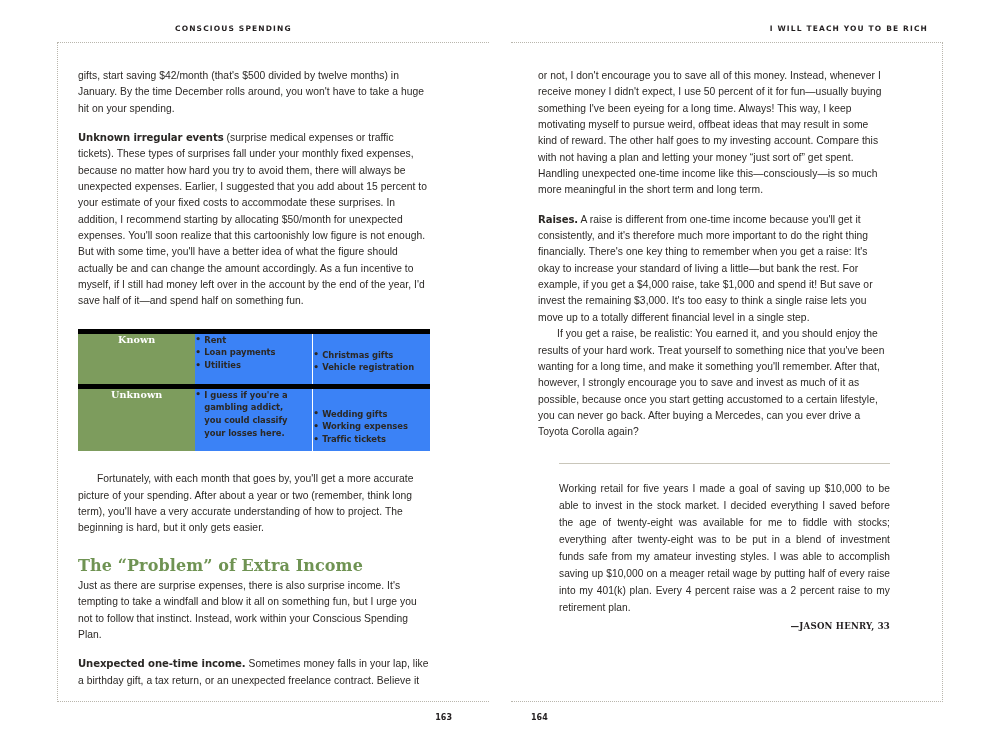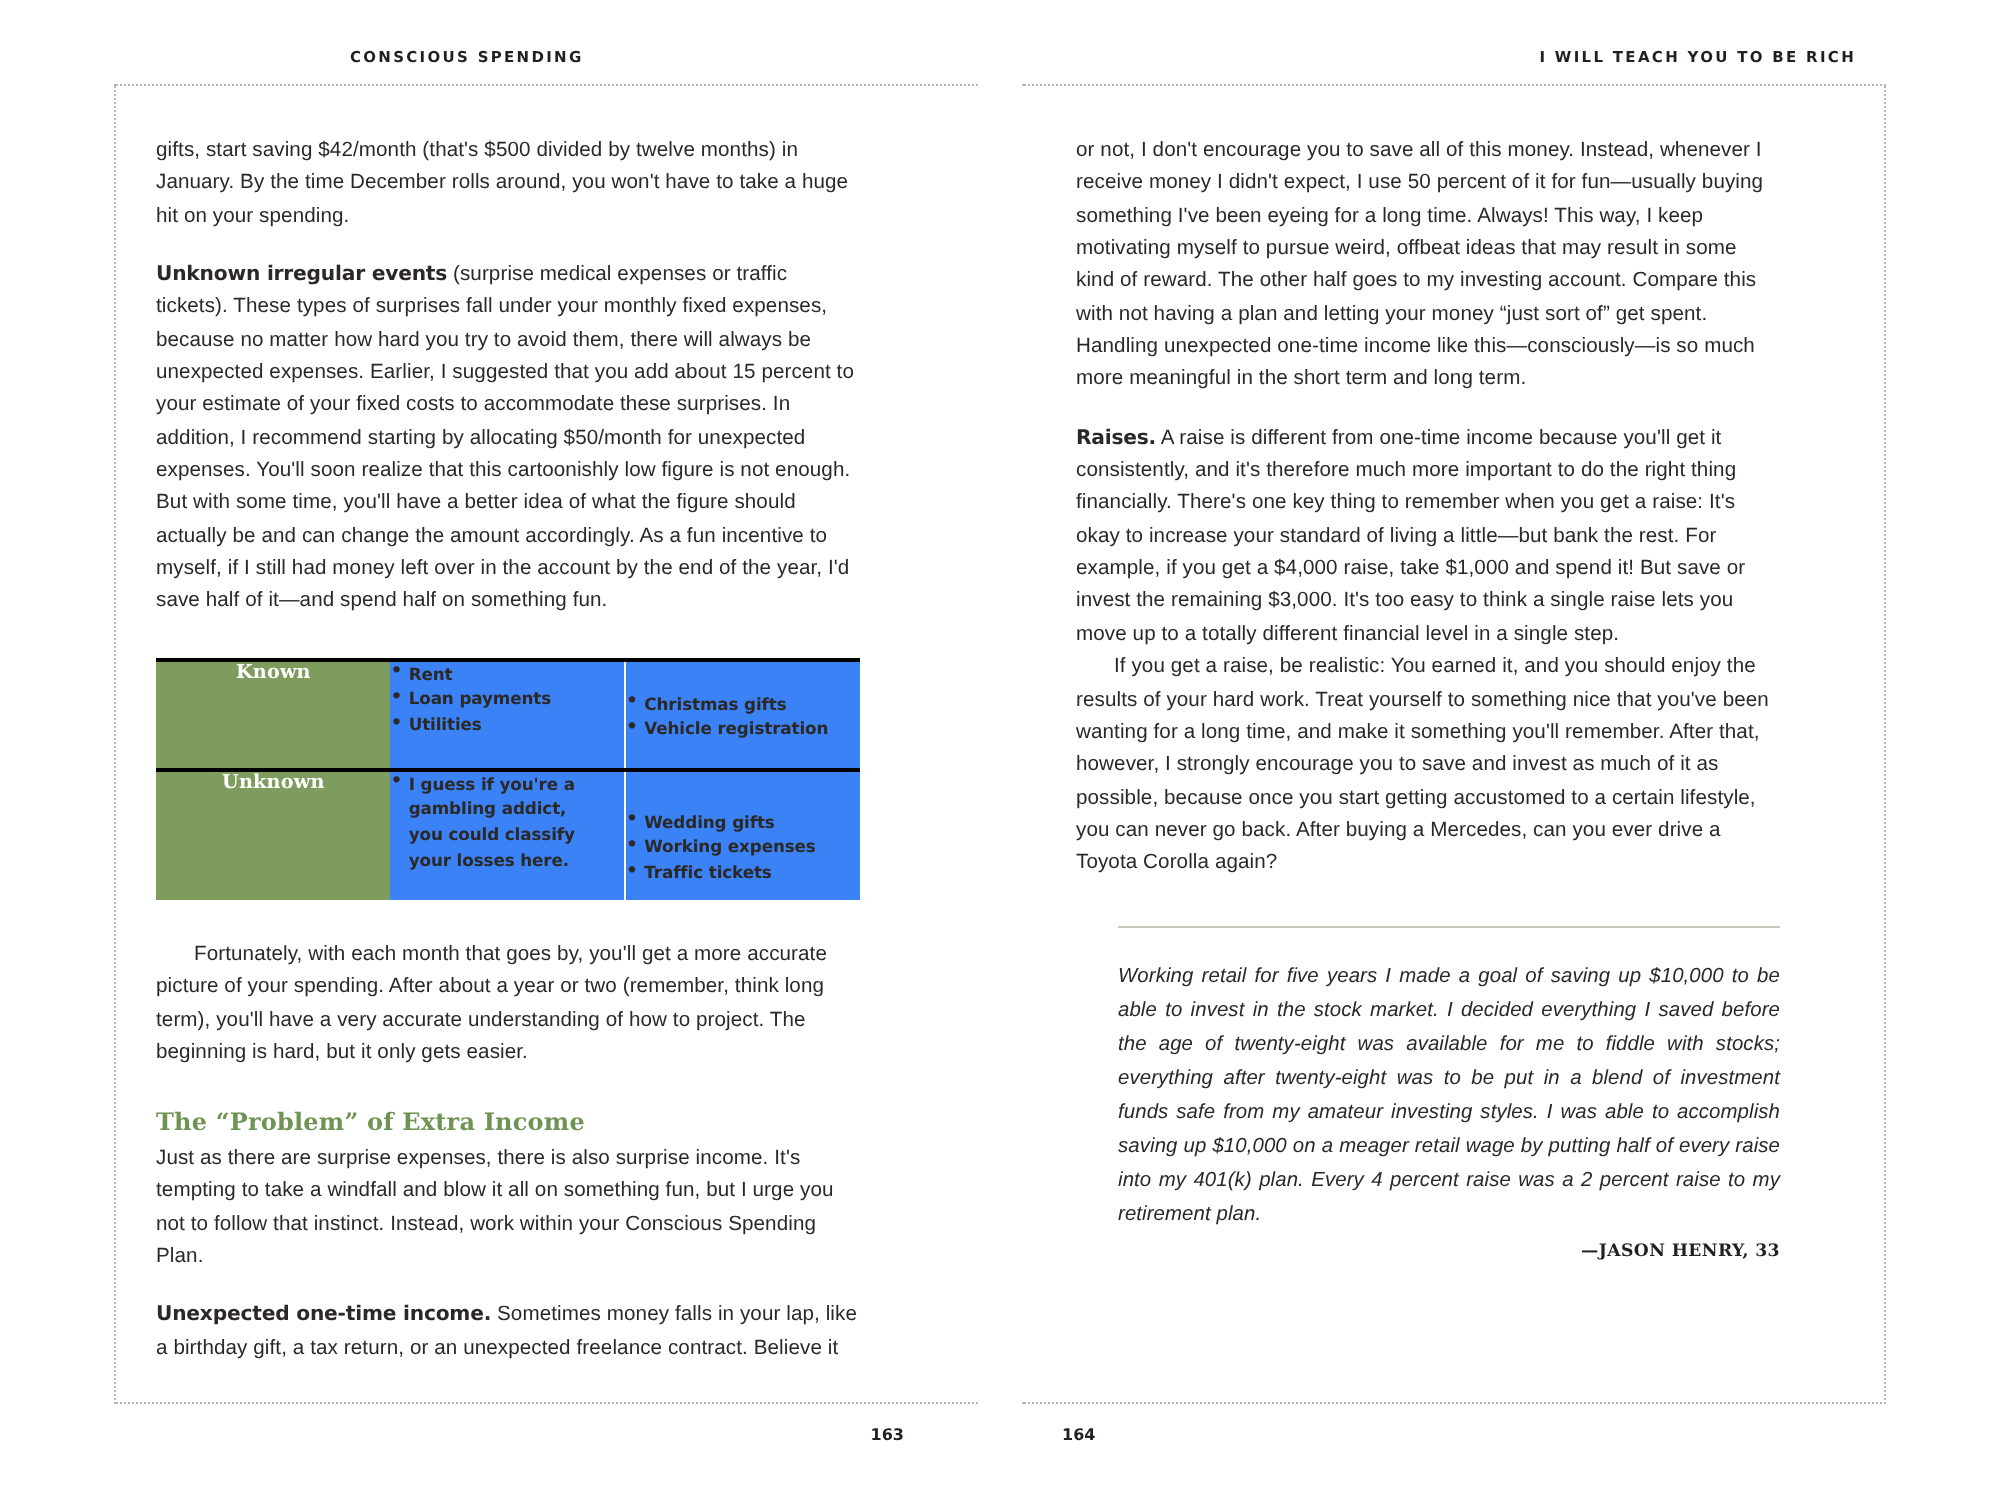--- a/index.html
+++ b/index.html
@@ -93,21 +93,21 @@
     font-family: "DejaVu Sans", sans-serif;
     font-weight: bold;
     font-size: 10.1px;
     letter-spacing: -0.1px;
   }
 
   h2.sect {
     margin: 0;
     font-family: "DejaVu Serif", serif;
     font-weight: bold;
-    font-size: 12px;
+    font-size: 16px;
     letter-spacing: 0.1px;
     color: #6f9353;
     line-height: 1.15;
   }
   .sect-wrap { margin-top: 20px; }
   .sect-wrap p { margin-top: 3px; }
 
   
   table.grid {
     margin-top: 19px;
@@ -162,34 +162,33 @@
     position: relative;
     letter-spacing: -0.05px;
   }
   .c-cell li::before {
     content: "\2022";
     position: absolute;
     left: 0; top: -0.5px;
     font-size: 9px;
   }
   .c-cell li .cont { display: block; padding-left: 0; }
-  tr.sep td { border-top: 2px solid #000000; }
+  tr.sep td { border-top: 5px solid #000000; }
 
   
   .quote {
     margin-top: 22px;
     border-top: 1px solid #c9c6ba;
     padding-top: 16px;
     margin-left: 21px;
     width: 331px;
   }
   .quote p {
     font-size: 10.2px;
     line-height: 17px;
-    font-style: italic;
     text-align: justify;
     color: #2b2825;
   }
   .attrib {
     margin-top: 5px;
     text-align: right;
     font-family: "DejaVu Serif", serif;
     font-weight: bold;
     font-size: 8.6px;
     letter-spacing: 0.2px;

